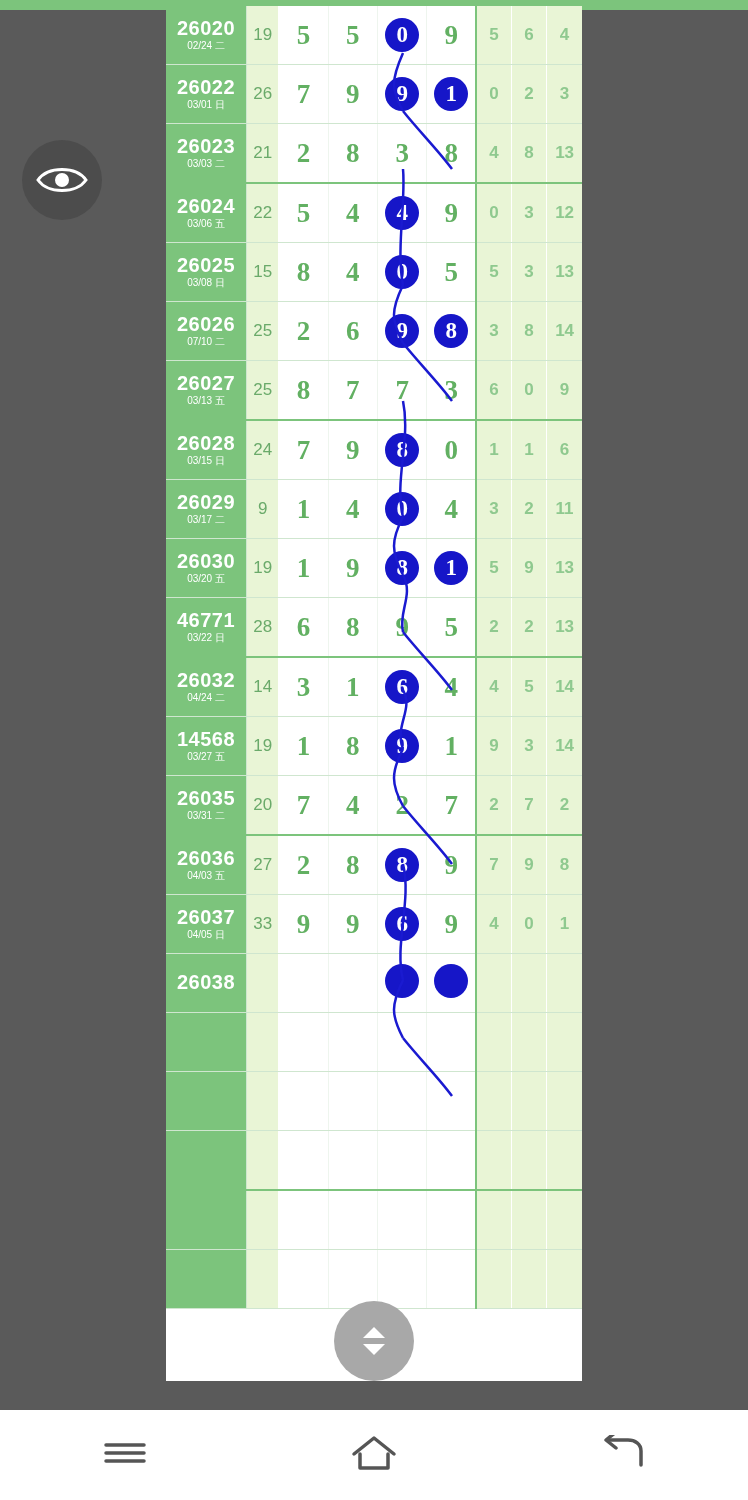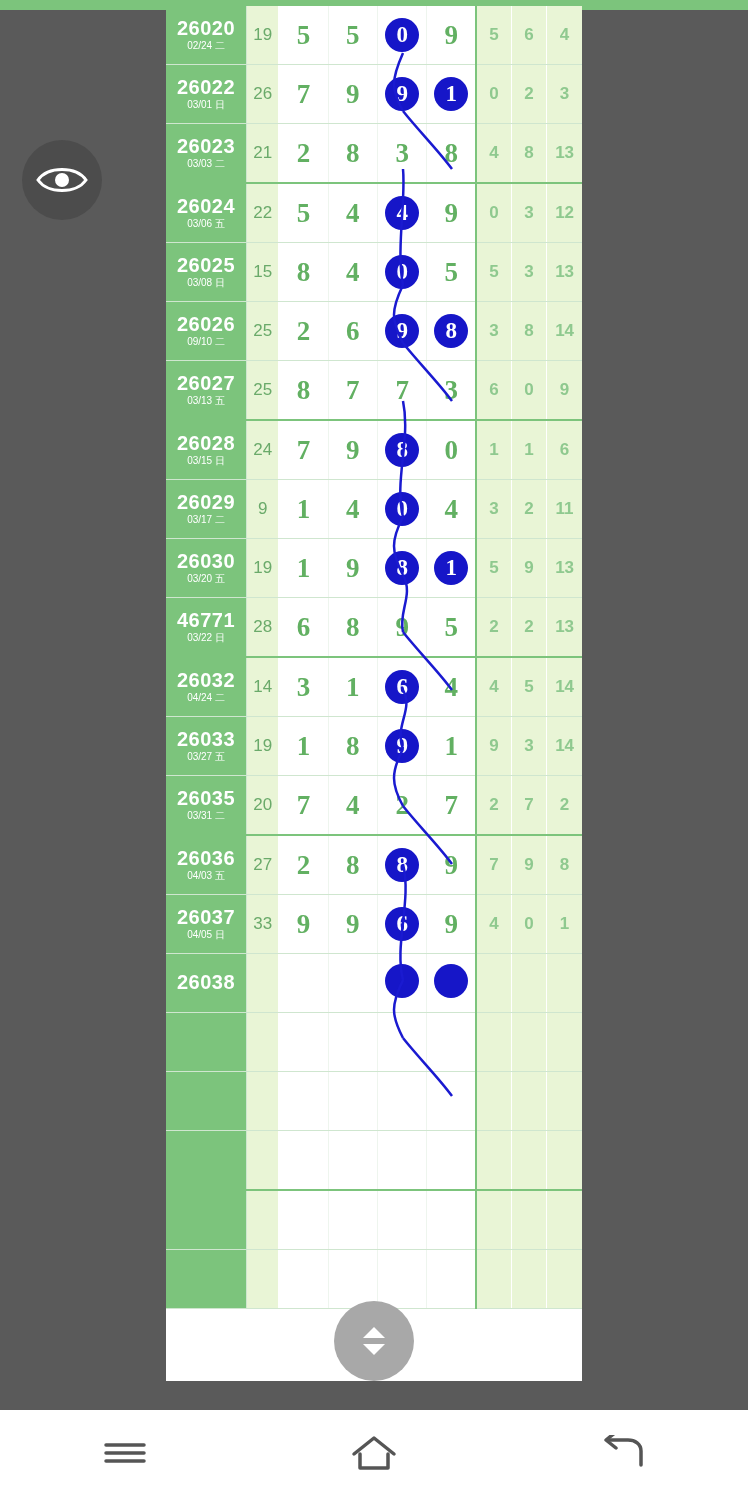--- a/index.html
+++ b/index.html
@@ -286,21 +286,21 @@
             <td class="ball"><span class="digit">4</span></td>
             <td class="ball"><span class="marked">0</span></td>
             <td class="ball last"><span class="digit">5</span></td>
             <td class="tail">5</td>
             <td class="tail">3</td>
             <td class="tail last">13</td>
           </tr>
           <tr>
             <td class="issue">
               <span class="num">26026</span>
-              <span class="date">09/10 二</span>
+              <span class="date">07/10 二</span>
             </td>
             <td class="sum">25</td>
             <td class="ball"><span class="digit">2</span></td>
             <td class="ball"><span class="digit">6</span></td>
             <td class="ball"><span class="marked">9</span></td>
             <td class="ball last"><span class="marked">8</span></td>
             <td class="tail">3</td>
             <td class="tail">8</td>
             <td class="tail last">14</td>
           </tr>
@@ -383,21 +383,21 @@
             <td class="ball"><span class="digit">3</span></td>
             <td class="ball"><span class="digit">1</span></td>
             <td class="ball"><span class="marked">6</span></td>
             <td class="ball last"><span class="digit">4</span></td>
             <td class="tail">4</td>
             <td class="tail">5</td>
             <td class="tail last">14</td>
           </tr>
           <tr>
             <td class="issue">
-              <span class="num">26033</span>
+              <span class="num">14568</span>
               <span class="date">03/27 五</span>
             </td>
             <td class="sum">19</td>
             <td class="ball"><span class="digit">1</span></td>
             <td class="ball"><span class="digit">8</span></td>
             <td class="ball"><span class="marked">9</span></td>
             <td class="ball last"><span class="digit">1</span></td>
             <td class="tail">9</td>
             <td class="tail">3</td>
             <td class="tail last">14</td>

